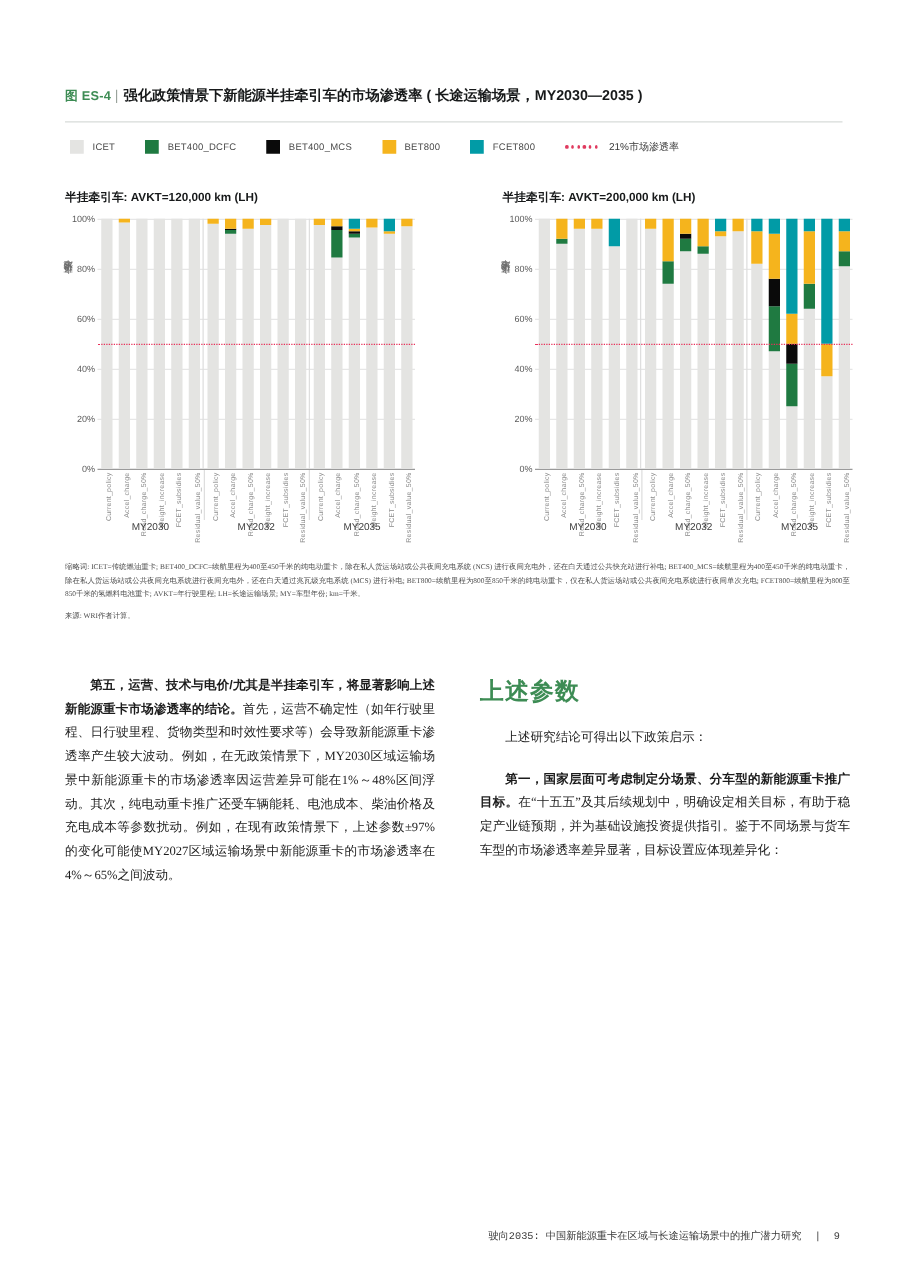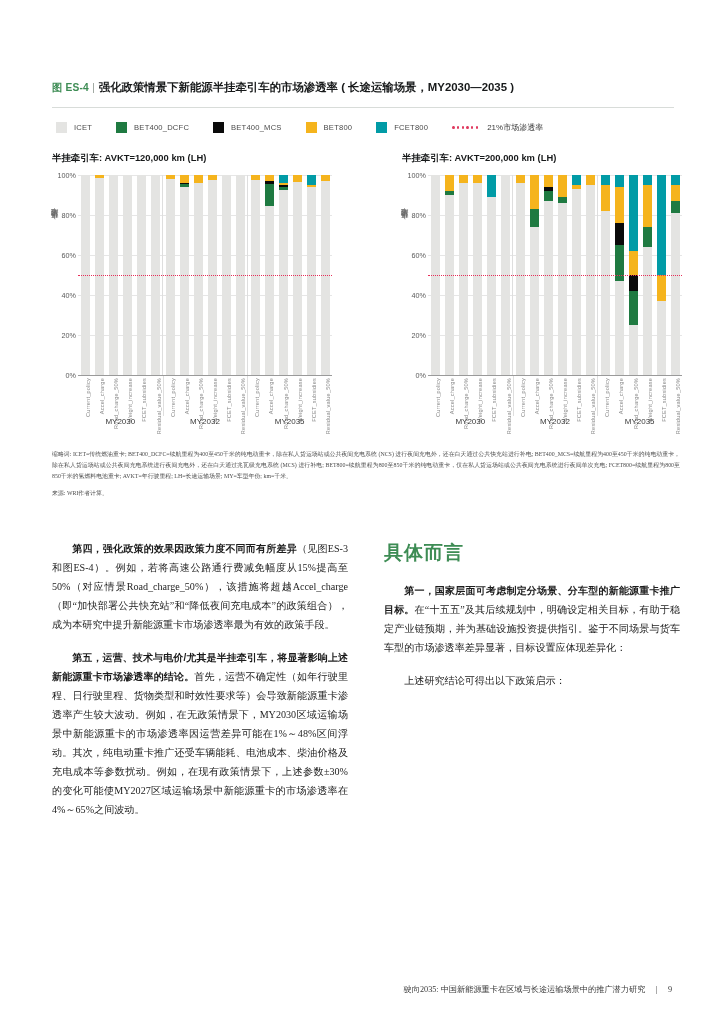--- a/index.html
+++ b/index.html
@@ -7,21 +7,21 @@
     width:724px;height:1024px;
     background:#ffffff;
     font-family:"Liberation Sans","DejaVu Sans",sans-serif;
     color:#1c1c1c;
     position:relative;
     overflow:hidden;
   }
   .page{position:relative;width:724px;height:1024px;}
 
   
-  .figure-block{position:absolute;left:52px;top:80px;width:622px;}
+  .figure-block{position:absolute;left:52px;top:70px;width:622px;}
   .fig-caption{font-size:11.2px;line-height:1.35;white-space:nowrap;}
   .fig-num{color:#3d8c54;font-weight:bold;font-size:10.2px;letter-spacing:.2px;}
   .fig-bar{color:#9aa39c;margin:0 4px 0 3px;font-weight:400;}
   .fig-title{font-weight:bold;font-size:11.4px;color:#17191a;}
   .fig-rule{height:1px;background:#d8dcd9;margin-top:12px;width:622px;}
 
   
   .legend{display:flex;align-items:center;margin-top:14px;padding-left:4px;}
   .lg-item{display:flex;align-items:center;margin-right:24px;}
   .lg-swatch{width:11px;height:11px;margin-right:7px;flex:0 0 auto;}
@@ -73,21 +73,21 @@
     text-indent:2em;margin:0 0 14px 0;
   }
   .body-p b{font-weight:bold;font-family:"Liberation Sans","DejaVu Sans",sans-serif;font-size:10px;}
   .sec-head{
     font-size:19px;color:#3d8c54;font-weight:bold;letter-spacing:1px;
     margin:0 0 16px 0;font-family:"Liberation Sans","DejaVu Sans",sans-serif;
   }
 
   
   .footer{position:absolute;left:0;bottom:28px;width:724px;text-align:right;padding-right:52px;box-sizing:border-box;}
-  .footer span{font-size:8.2px;color:#3a3a3a;font-family:Liberation Serif, serif;margin-top:36px;}
+  .footer span{font-size:8.2px;color:#3a3a3a;font-family:Liberation Mono, monospace;margin-top:36px;}
   .footer .pg{margin-left:6px;}
 </style>
 </head>
 <body>
 
 <div class="page">
 
   <div class="figure-block">
     <div class="fig-caption">
       <span class="fig-num">图 ES-4</span><span class="fig-bar">|</span><span class="fig-title">强化政策情景下新能源半挂牵引车的市场渗透率 ( 长途运输场景，MY2030—2035 )</span>
@@ -485,33 +485,30 @@
   </div>
 
   <div class="notes">
     <div class="note-p">缩略词: ICET=传统燃油重卡; BET400_DCFC=续航里程为400至450千米的纯电动重卡，除在私人货运场站或公共夜间充电系统 (NCS) 进行夜间充电外，还在白天通过公共快充站进行补电; BET400_MCS=续航里程为400至450千米的纯电动重卡，除在私人货运场站或公共夜间充电系统进行夜间充电外，还在白天通过兆瓦级充电系统 (MCS) 进行补电; BET800=续航里程为800至850千米的纯电动重卡，仅在私人货运场站或公共夜间充电系统进行夜间单次充电; FCET800=续航里程为800至850千米的氢燃料电池重卡; AVKT=年行驶里程; LH=长途运输场景; MY=车型年份; km=千米。</div>
     <div class="note-src">来源: WRI作者计算。</div>
   </div>
 
   <div class="cols">
     <div class="col left">
       <p class="body-p">
-        <b>第四，强化政策的效果因政策力度不同而有所差异</b><span>（见图ES-3和图ES-4）。例如，若将高速公路通行费减免幅度从15%提高至50%（对应情景Road_charge_50%），该措施将超越Accel_charge（即“加快部署公共快充站”和“降低夜间充电成本”的政策组合），成为本研究中提升新能源重卡市场渗透率最为有效的政策手段。</span>
-      </p>
-      <p class="body-p">
-        <b>第五，运营、技术与电价/尤其是半挂牵引车，将显著影响上述新能源重卡市场渗透率的结论。</b><span>首先，运营不确定性（如年行驶里程、日行驶里程、货物类型和时效性要求等）会导致新能源重卡渗透率产生较大波动。例如，在无政策情景下，MY2030区域运输场景中新能源重卡的市场渗透率因运营差异可能在1%～48%区间浮动。其次，纯电动重卡推广还受车辆能耗、电池成本、柴油价格及充电成本等参数扰动。例如，在现有政策情景下，上述参数±30%的变化可能使MY2027区域运输场景中新能源重卡的市场渗透率在4%～65%之间波动。</span>
+        <b>第五，运营、技术与电价/尤其是半挂牵引车，将显著影响上述新能源重卡市场渗透率的结论。</b><span>首先，运营不确定性（如年行驶里程、日行驶里程、货物类型和时效性要求等）会导致新能源重卡渗透率产生较大波动。例如，在无政策情景下，MY2030区域运输场景中新能源重卡的市场渗透率因运营差异可能在1%～48%区间浮动。其次，纯电动重卡推广还受车辆能耗、电池成本、柴油价格及充电成本等参数扰动。例如，在现有政策情景下，上述参数±97%的变化可能使MY2027区域运输场景中新能源重卡的市场渗透率在4%～65%之间波动。</span>
       </p>
     </div>
 
     <div class="col right">
-      <h2 class="sec-head">具体而言</h2>
+      <h2 class="sec-head">上述参数</h2>
+      <p class="body-p">上述研究结论可得出以下政策启示：</p>
       <p class="body-p">
         <b>第一，国家层面可考虑制定分场景、分车型的新能源重卡推广目标。</b><span>在“十五五”及其后续规划中，明确设定相关目标，有助于稳定产业链预期，并为基础设施投资提供指引。鉴于不同场景与货车车型的市场渗透率差异显著，目标设置应体现差异化：</span>
       </p>
-      <p class="body-p">上述研究结论可得出以下政策启示：</p>
     </div>
   </div>
 
   <div class="footer">
     <span>驶向2035: 中国新能源重卡在区域与长途运输场景中的推广潜力研究</span>
     <span class="pg">|</span>
     <span class="pg">9</span>
   </div>
 
 </div>

